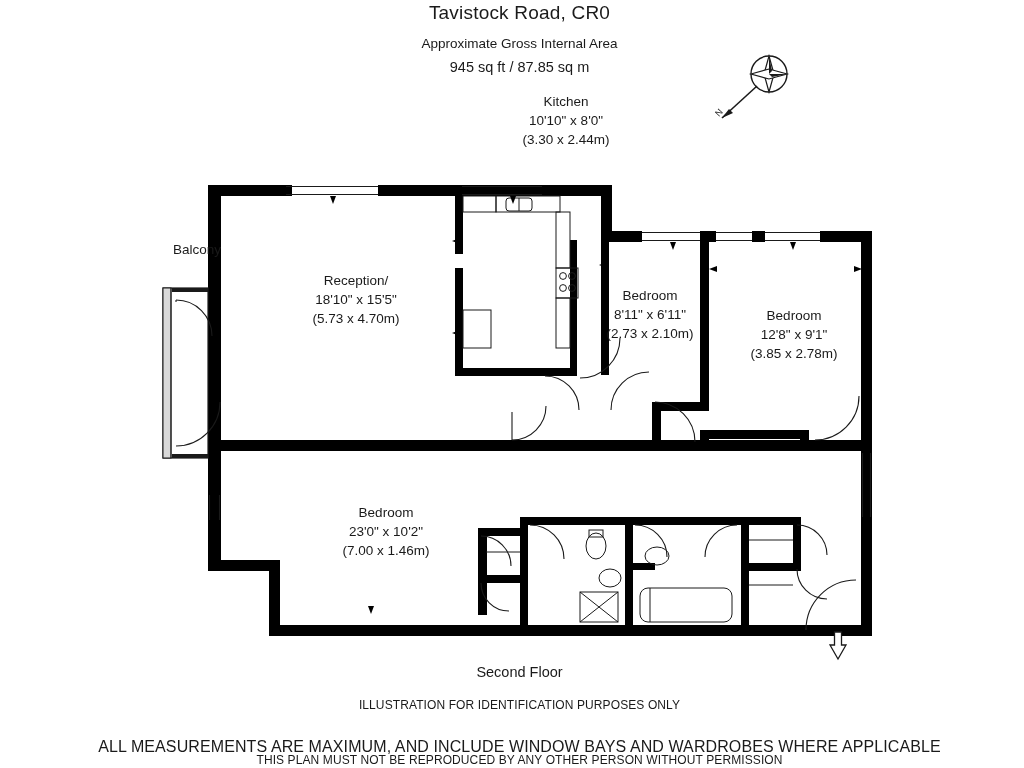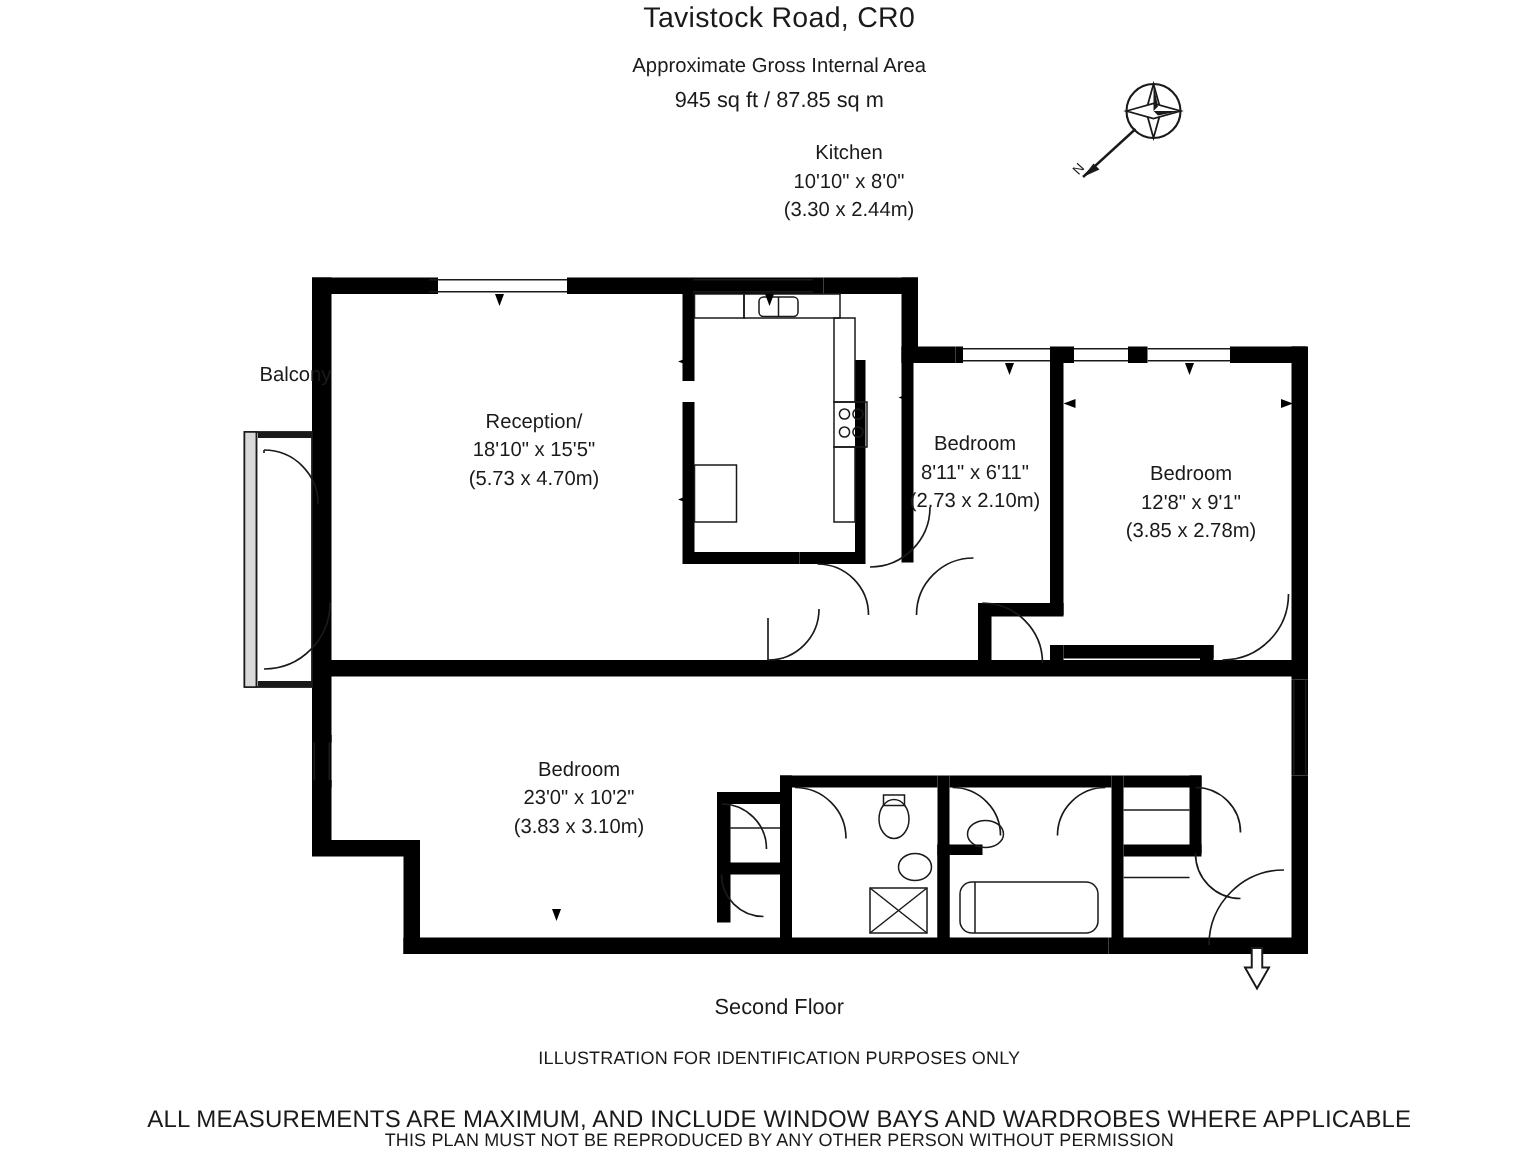--- a/index.html
+++ b/index.html
@@ -321,21 +321,21 @@
 
 <div class="abs room-label" id="bedroom3-label">
   <span class="nm">Bedroom</span>
   <span class="dim">12'8" x 9'1"</span>
   <span class="dim">(3.85 x 2.78m)</span>
 </div>
 
 <div class="abs room-label" id="bedroom1-label">
   <span class="nm">Bedroom</span>
   <span class="dim">23'0" x 10'2"</span>
-  <span class="dim">(3.83 x 3.10m)</span>
+  <span class="dim">(7.00 x 1.46m)</span>
 </div>
 
 <div class="abs" id="balcony-label">Balcony</div>
 
 <div class="abs center" id="floor-label">Second Floor</div>
 <div class="abs center" id="disclaimer1">ILLUSTRATION FOR IDENTIFICATION PURPOSES ONLY</div>
 <div class="abs center" id="disclaimer2">ALL MEASUREMENTS ARE MAXIMUM, AND INCLUDE WINDOW BAYS AND WARDROBES WHERE APPLICABLE</div>
 <div class="abs center" id="disclaimer3">THIS PLAN MUST NOT BE REPRODUCED BY ANY OTHER PERSON WITHOUT PERMISSION</div>
 
 </body></html>

